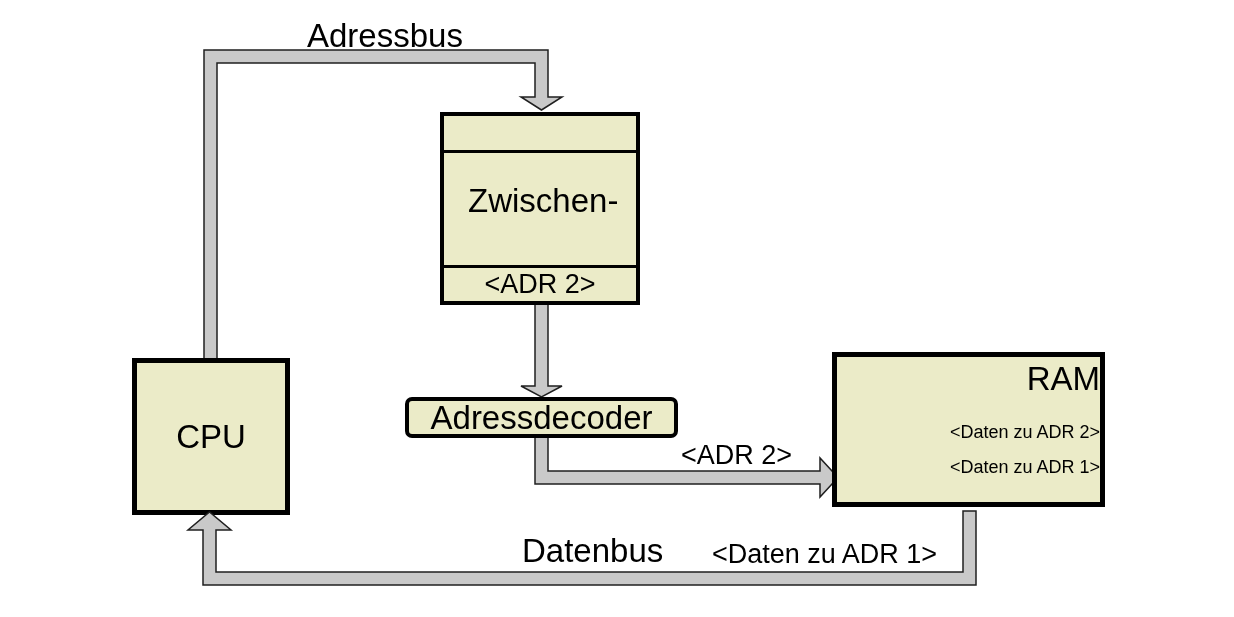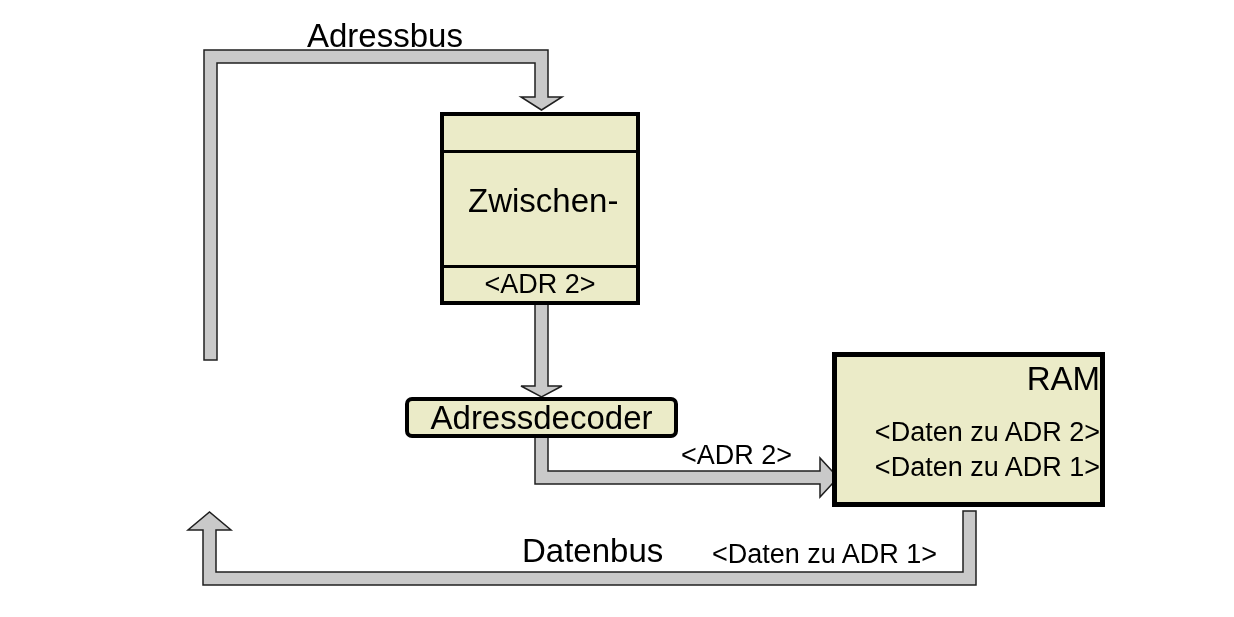--- a/index.html
+++ b/index.html
@@ -41,39 +41,42 @@
     display:flex; align-items:center; justify-content:center;
     font-size:33px;
     border-radius:7px;
   }
   #ram-box {
     left:832px; top:352px; width:273px; height:155px;
     text-align:right;
   }
   .ram-title { font-size:33px; line-height:32px; margin-top:6px; }
   .ram-lines { margin-top:20px; }
-  .ram-line  { font-size:27px; line-height:35px;padding-left:32px; }
+  .ram-line  { font-size:18px; line-height:35px;padding-left:32px; }
 
   .lbl { position:absolute; white-space:nowrap; z-index:4; }
   #lbl-adressbus   { left:307px; top:17px;  font-size:33px; }
   #lbl-datenbus    { left:522px; top:532px; font-size:33px; }
   #lbl-adr2-bus    { left:681px; top:440px; font-size:27px; }
   #lbl-daten-adr1  { left:712px; top:539px; font-size:27px; }
 </style>
 </head>
 <body>
 
 <div id="canvas">
 
   <svg class="bus-layer under" width="1234" height="617">
     <path d="M204,50 H548 V97 H562 L541.5,110 L521,97 H535 V63 H217 V360 H204 Z" stroke-width="1.5" fill="#c9c9c9" stroke="#1f1f1f"></path>
     <path d="M535,303 H548 V386 H562 L541.5,397 L521,386 H535 Z" stroke-width="1.5" fill="#c9c9c9" stroke="#1f1f1f"></path>
     <path d="M535,436 H548 V471 H820 V458 L838,477.5 L820,497 V484 H535 Z" stroke-width="1.5" fill="#c9c9c9" stroke="#1f1f1f"></path>
   </svg>
 
+  <div class="box" id="cpu-box">
+    <span>CPU</span>
+  </div>
 
   <div class="box" id="buffer-box">
     <div class="buffer-comp-top"></div>
     <div class="buffer-comp-main">
       <div>Zwischen-</div>
     </div>
     <div class="buffer-comp-value">&lt;ADR 2&gt;</div>
   </div>
 
   <div class="box" id="decoder-box">

